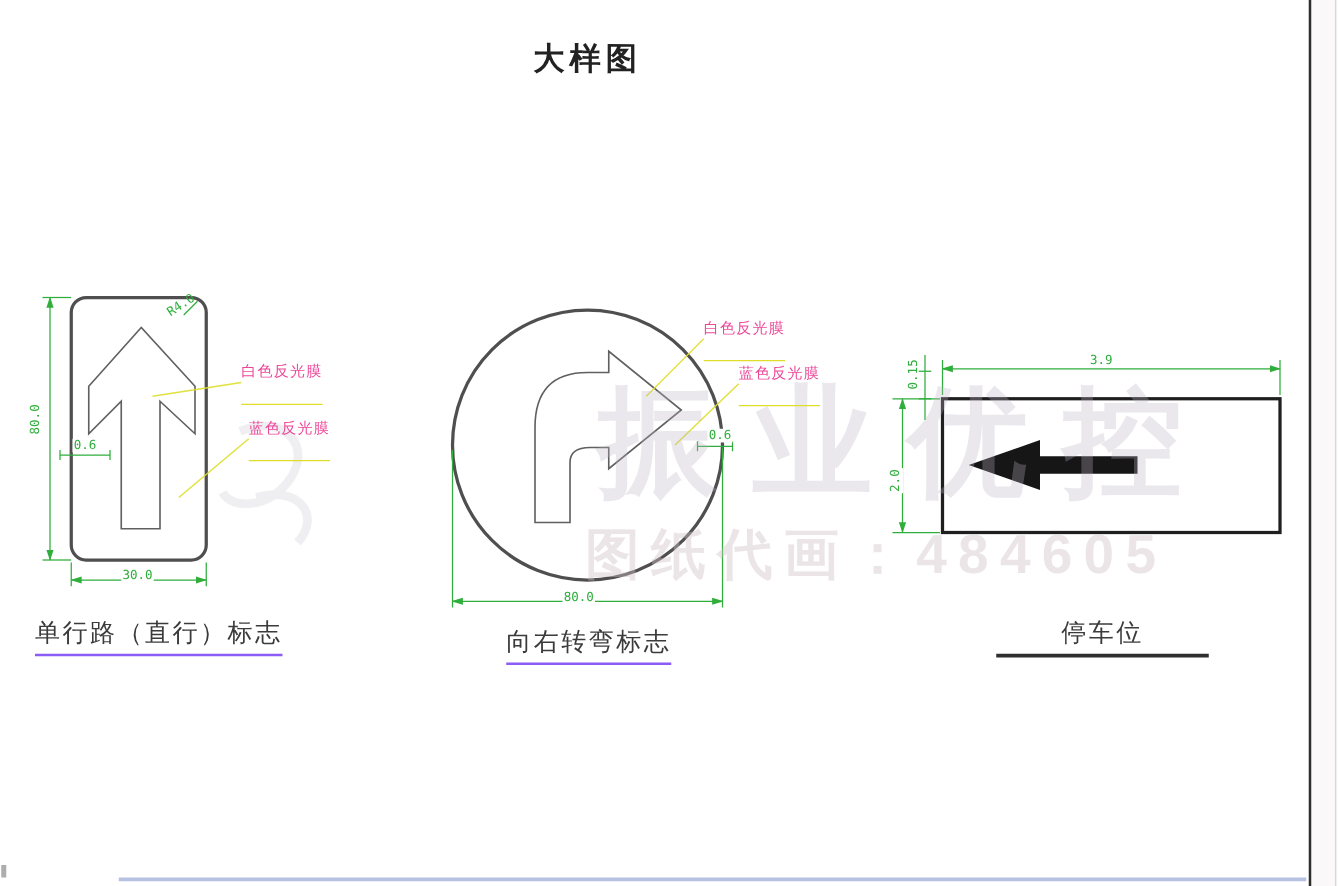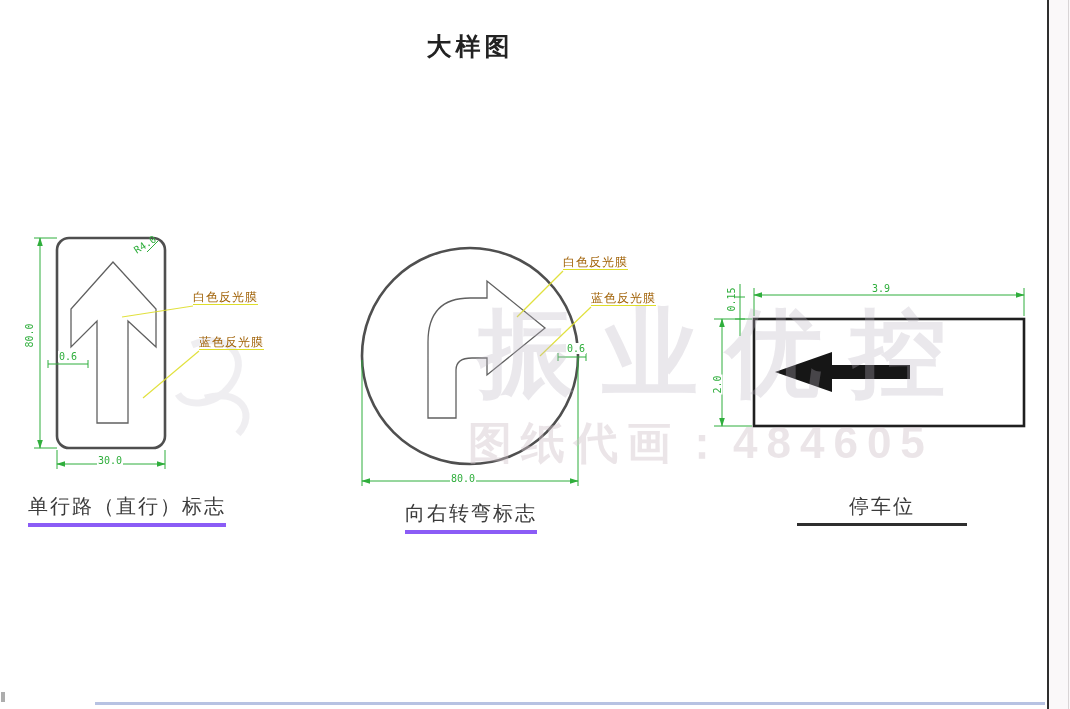--- a/index.html
+++ b/index.html
@@ -9,32 +9,32 @@
   }
   svg{position:absolute;left:0;top:0;}
   .title{
     position:absolute;left:370px;top:30px;width:200px;text-align:center;
     font-size:25px;font-weight:bold;letter-spacing:4px;color:#222;
     font-family:"Liberation Sans",sans-serif;
   }
   .caption{
     position:absolute;display:inline-block;color:#3b3b3b;font-size:20px;
     letter-spacing:2px;font-family:"Liberation Serif","DejaVu Serif",serif;
-    border-bottom:4px solid #8b5cf6;padding-bottom:3px;white-space:nowrap;
+    border-bottom:2px solid #8b5cf6;padding-bottom:3px;white-space:nowrap;
   }
   .caption.wide{width:170px;text-align:center;border-bottom-width:3px;border-bottom-color:#2f2f2f;}
   .dimtext{
     position:absolute;color:#2fae3c;font-size:10px;line-height:11px;
     font-family:"DejaVu Sans Mono",monospace;background:#fff;padding:0 1px;white-space:nowrap;
   }
   .rot{transform:rotate(-90deg);transform-origin:center;}
   .rot35{transform:rotate(-33deg);transform-origin:center;background:transparent;}
   .ylabel{
-    position:absolute;color:#a16207;font-size:12px;line-height:13px;white-space:nowrap;
-    border-bottom:1px solid #dede2a;padding-bottom:0;letter-spacing:1px;
+    position:absolute;color:#ec4899;font-size:12px;line-height:13px;white-space:nowrap;
+    border-bottom:1px solid #dede2a;padding-bottom:19px;letter-spacing:1px;
     font-family:"Liberation Sans",sans-serif;
   }
   .wm1{
     position:absolute;left:478px;top:290px;font-size:96px;font-weight:bold;
     letter-spacing:28px;color:rgba(184,178,192,0.30);white-space:nowrap;
     font-family:"Liberation Sans",sans-serif;pointer-events:none;
   }
   .wm2{
     position:absolute;left:468px;top:414px;font-size:44px;font-weight:bold;
     letter-spacing:9px;color:rgba(208,192,200,0.42);white-space:nowrap;

